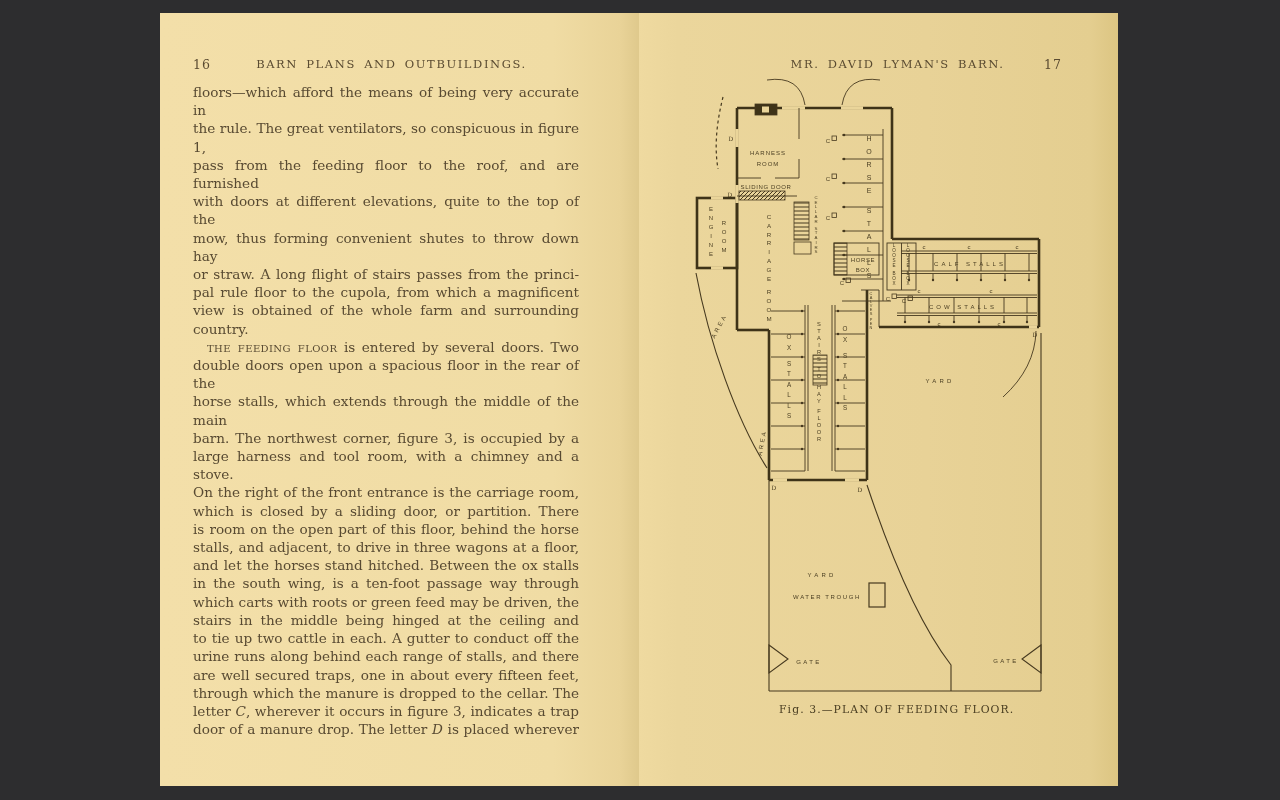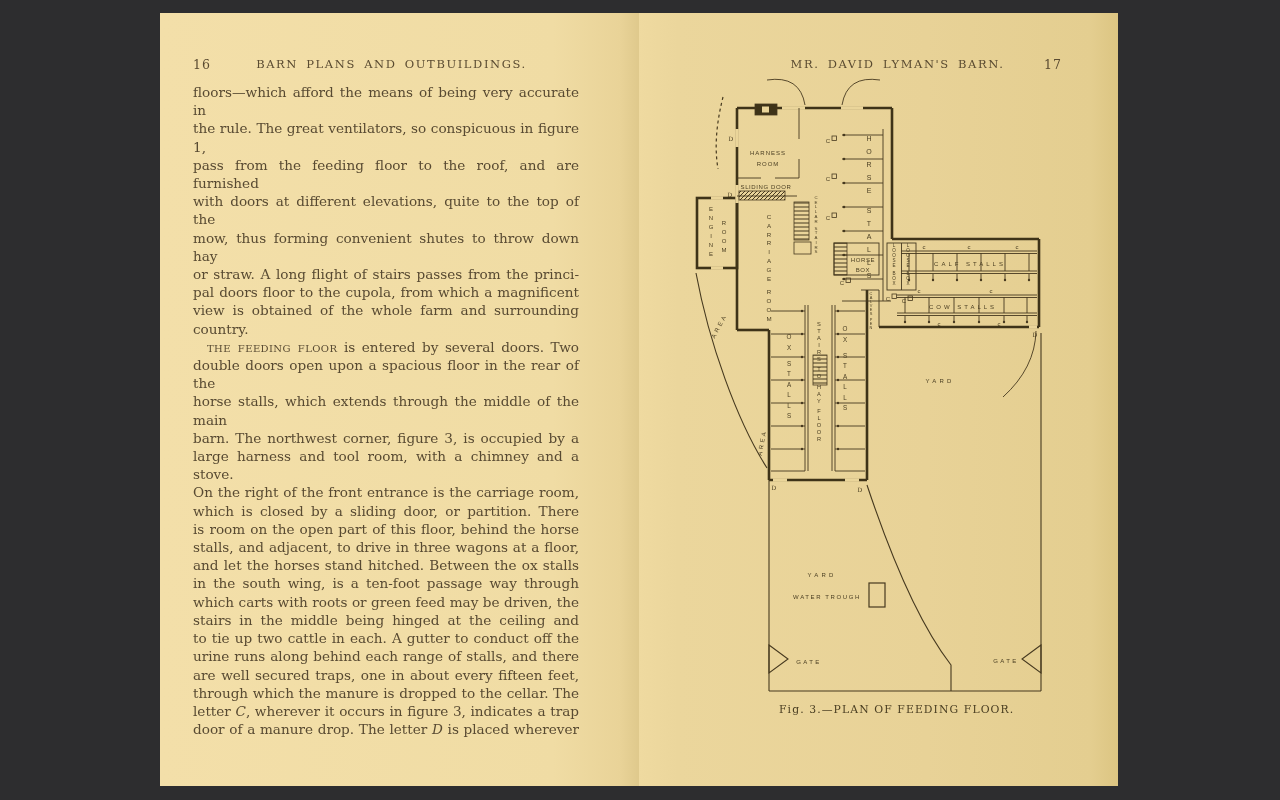--- a/index.html
+++ b/index.html
@@ -36,21 +36,21 @@
         <span class="pg-num" style="left:33px;">16</span>
         <span class="head-title" style="padding-right:16px;box-sizing:border-box;">BARN PLANS AND OUTBUILDINGS.</span>
       </div>
       <div class="body-text" id="paras">
           <div class="line">floors—which afford the means of being very accurate in</div>
           <div class="line">the rule.  The great ventilators, so conspicuous in figure 1,</div>
           <div class="line">pass from the feeding floor to the roof, and are furnished</div>
           <div class="line">with doors at different elevations, quite to the top of the</div>
           <div class="line">mow, thus forming convenient shutes to throw down hay</div>
           <div class="line">or straw.  A long flight of stairs passes from the princi-</div>
-          <div class="line">pal doors floor to the cupola, from which a magnificent</div>
+          <div class="line">pal rule floor to the cupola, from which a magnificent</div>
           <div class="line">view is obtained of the whole farm and surrounding</div>
           <div class="line last">country.</div>
           <div class="line indent"><span class="lead">the feeding floor</span> is entered by several doors.  Two</div>
           <div class="line">double doors open upon a spacious floor in the rear of the</div>
           <div class="line">horse stalls, which extends through the middle of the main</div>
           <div class="line">barn.  The northwest corner, figure 3, is occupied by a</div>
           <div class="line">large harness and tool room, with a chimney and a stove.</div>
           <div class="line">On the right of the front entrance is the carriage room,</div>
           <div class="line">which is closed by a sliding door, or partition.  There</div>
           <div class="line">is room on the open part of this floor, behind the horse</div>

